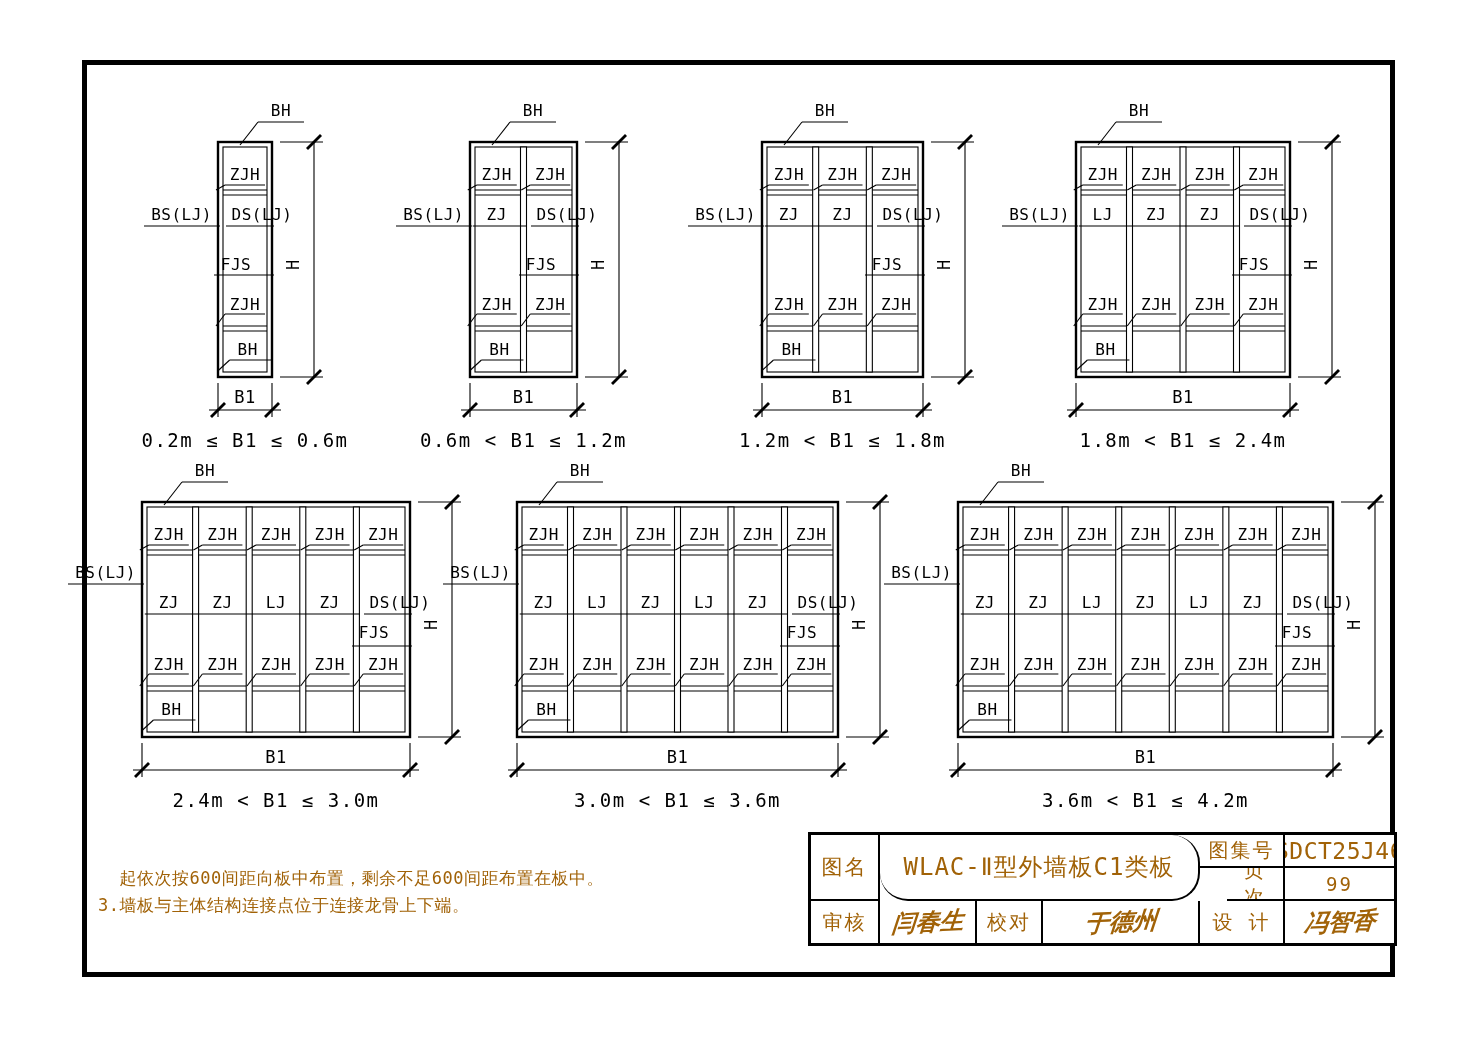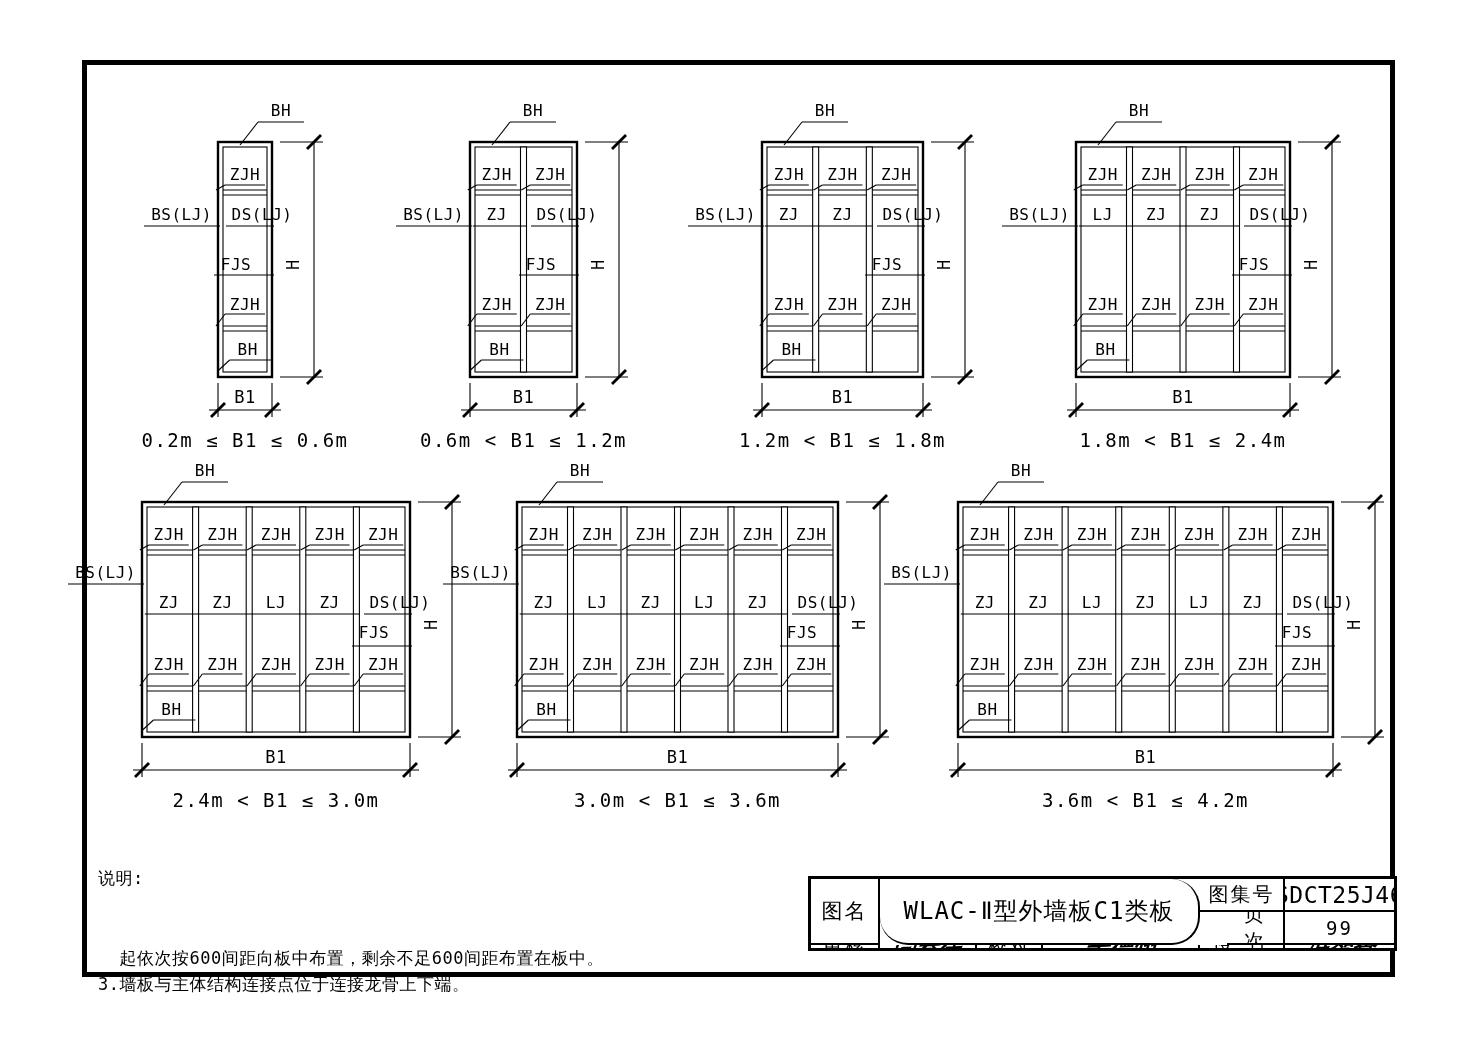--- a/index.html
+++ b/index.html
@@ -1,27 +1,27 @@
 <!DOCTYPE html>
 <html><head>
 <meta charset="utf-8">
 <style>
   html,body{margin:0;padding:0;background:#fff;}
   .sheet{position:relative;width:1477px;height:1039px;background:#ffffff;overflow:hidden;
-         font-family:"DejaVu Sans Mono","Liberation Sans",sans-serif;color:#000000;}
+         font-family:"DejaVu Sans Mono","Liberation Sans",sans-serif;color:#a16207;}
   .border-frame{position:absolute;left:82px;top:60px;width:1313px;height:917px;
                 border:5px solid #000;box-sizing:border-box;}
   .diagram-wrap{position:absolute;}
   svg text{fill:#000;font-family:"DejaVu Sans Mono","Liberation Sans",sans-serif;}
   
   .notes{position:absolute;left:98px;top:812px;width:724px;font-size:17px;line-height:26.5px;
          white-space:pre;letter-spacing:0.5px;}
   .notes div{white-space:pre;}
   
-  .titleblock{position:absolute;left:808px;top:876px;width:589px;height:75px;
+  .titleblock{position:absolute;left:808px;top:832px;width:589px;height:114px;
               border:3px solid #000;box-sizing:border-box;display:grid;
               grid-template-columns:69px 97px 66px 157px 85px 1fr;
               grid-template-rows:33px 33px 1fr;background:#fff;}
   .tb-cell{border-right:2px solid #000;border-bottom:2px solid #000;display:flex;
            align-items:center;justify-content:center;text-align:center;overflow:hidden;
            font-size:20px;letter-spacing:2px;}
   .tb-cell.noR{border-right:none;}
   .tb-cell.noB{border-bottom:none;}
   .tb-name-label{grid-row:1/3;grid-column:1/2;font-size:21px;}
   .tb-name{grid-row:1/3;grid-column:2/5;flex-direction:column;font-size:24px;line-height:31px;letter-spacing:1px;border-radius:28px;}
@@ -498,21 +498,20 @@
           <line x1="453" y1="289" x2="453" y2="323" stroke="#000" stroke-width="1.1"></line>
           <line x1="69" y1="316" x2="462" y2="316" stroke="#000" stroke-width="1.1"></line>
           <line x1="71" y1="323" x2="85" y2="309" stroke="#000" stroke-width="2.8"></line>
           <line x1="446" y1="323" x2="460" y2="309" stroke="#000" stroke-width="2.8"></line>
           <text x="265.5" y="309" font-size="17" text-anchor="middle" letter-spacing="0.5">B1</text>
           <text x="265.5" y="353" font-size="19" text-anchor="middle" letter-spacing="1.5">3.6m &lt; B1 ≤ 4.2m</text>
         </svg></div>
     </div>
 
   <div class="notes">
-    <div>说明:</div>
     <div id="note-lines"><div>  起依次按600间距向板中布置，剩余不足600间距布置在板中。</div><div>3.墙板与主体结构连接点位于连接龙骨上下端。</div></div>
   </div>
 
   <div class="titleblock">
     <div class="tb-cell tb-name-label">图名</div>
     <div class="tb-cell tb-name">
       <div>WLAC-Ⅱ型外墙板C1类板</div>
     </div>
     <div class="tb-cell tb-atlas-label">图集号</div>
     <div class="tb-cell tb-atlas-value noR">SDCT25J46</div>

